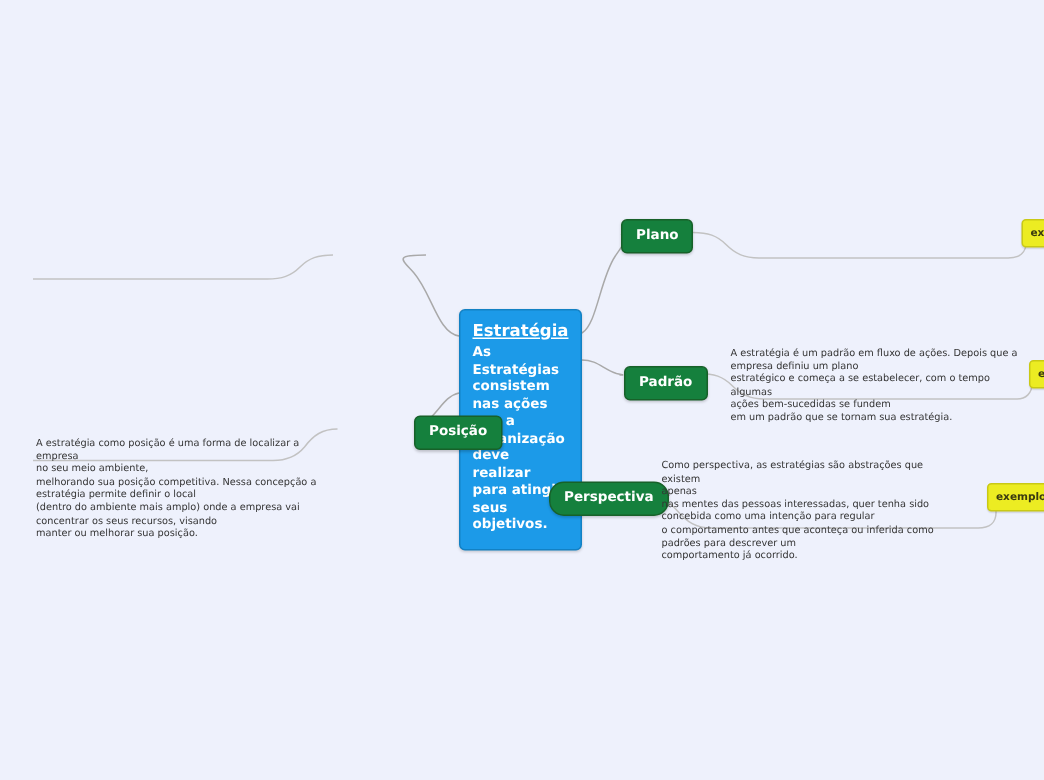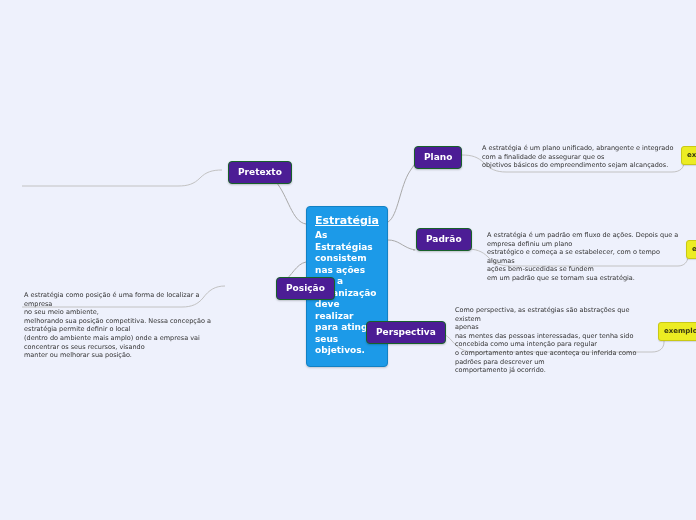--- a/index.html
+++ b/index.html
@@ -55,21 +55,21 @@
   .root-body {
     color: #ffffff;
     font-size: 9px;
     font-weight: bold;
     line-height: 11.5px;
   }
 
   
   .green-node {
     position: absolute;
-    background: #4c1d95;
+    background: #15803d;
     border: 1px solid #176129;
     border-radius: 4px;
     color: #ffffff;
     font-size: 9px;
     font-weight: bold;
     padding: 5px 9px 5px 9px;
     white-space: nowrap;
     box-shadow: 0 1px 2px rgba(0,0,0,0.20);
     line-height: 11px;
   }
@@ -129,56 +129,52 @@
     <path d="M 672 172 C 680 172 684 168 684 162 L 684 156" fill="none" stroke="#c2c2c2" stroke-width="1"></path>
     <path d="M 678 266 C 684 266 688 262 688 256 L 688 250" fill="none" stroke="#c2c2c2" stroke-width="1"></path>
     <path d="M 652 352 C 660 352 664 348 664 342 L 664 337" fill="none" stroke="#c2c2c2" stroke-width="1"></path>
   </svg>
 
   <div class="root-node">
     <div class="root-title">Estratégia</div>
     <div class="root-body">As Estratégias consistem nas ações que a organização deve realizar para atingir seus objetivos.</div>
   </div>
 
-  <div class="green-node" style="left:228px; top:161px;">Pretexto</div>
 
   <div class="green-node" style="left:231px; top:277px;margin-left:45px;">Posição</div>
 
   <div class="green-node" style="left:414px; top:146px;">Plano</div>
 
-  <div class="green-node" style="left:416px; top:228px;text-align:right;">Padrão</div>
+  <div class="green-node" style="left:416px; top:244px;text-align:right;">Padrão</div>
 
-  <div class="green-node" style="left:366px; top:321px;">Perspectiva</div>
+  <div class="green-node" style="left:366px; top:321px;border-radius:10px;">Perspectiva</div>
 
   <div class="yellow-node" style="left:681px; top:146px; max-width:15px;">exemplo</div>
 
   <div class="yellow-node" style="left:686px; top:240px; max-width:10px;">exemplo</div>
 
   <div class="yellow-node" style="left:658px; top:322px;">exemplo</div>
 
 
   <div class="note" style="left:24px; top:262px; width:200px;margin-top:29px;">A estratégia como posição é uma forma de localizar a empresa
 no seu meio ambiente,
 melhorando sua posição competitiva. Nessa concepção a
 estratégia permite definir o local
 (dentro do ambiente mais amplo) onde a empresa vai
 concentrar os seus recursos, visando
 manter ou melhorar sua posição.</div>
 
-  <div class="note" style="left:482px; top:144px; width:200px;">A estratégia é um plano unificado, abrangente e integrado
-com a finalidade de assegurar que os
-objetivos básicos do empreendimento sejam alcançados.</div>
 
   <div class="note" style="left:487px; top:231px; width:202px;">A estratégia é um padrão em fluxo de ações. Depois que a
 empresa definiu um plano
 estratégico e começa a se estabelecer, com o tempo algumas
 ações bem-sucedidas se fundem
 em um padrão que se tornam sua estratégia.</div>
 
-  <div class="note" style="left:455px; top:306px; width:200px;">Como perspectiva, as estratégias são abstrações que existem
+  <div class="note" style="left:441px; top:306px; width:200px;">Como perspectiva, as estratégias são abstrações que existem
 apenas
 nas mentes das pessoas interessadas, quer tenha sido
 concebida como uma intenção para regular
 o comportamento antes que aconteça ou inferida como
 padrões para descrever um
 comportamento já ocorrido.</div>
 
 </div>
 
 </body></html>

